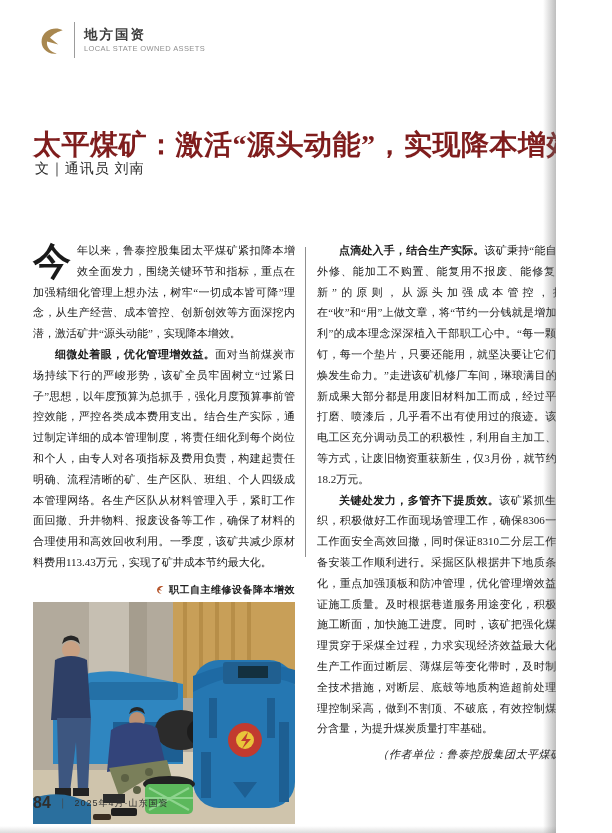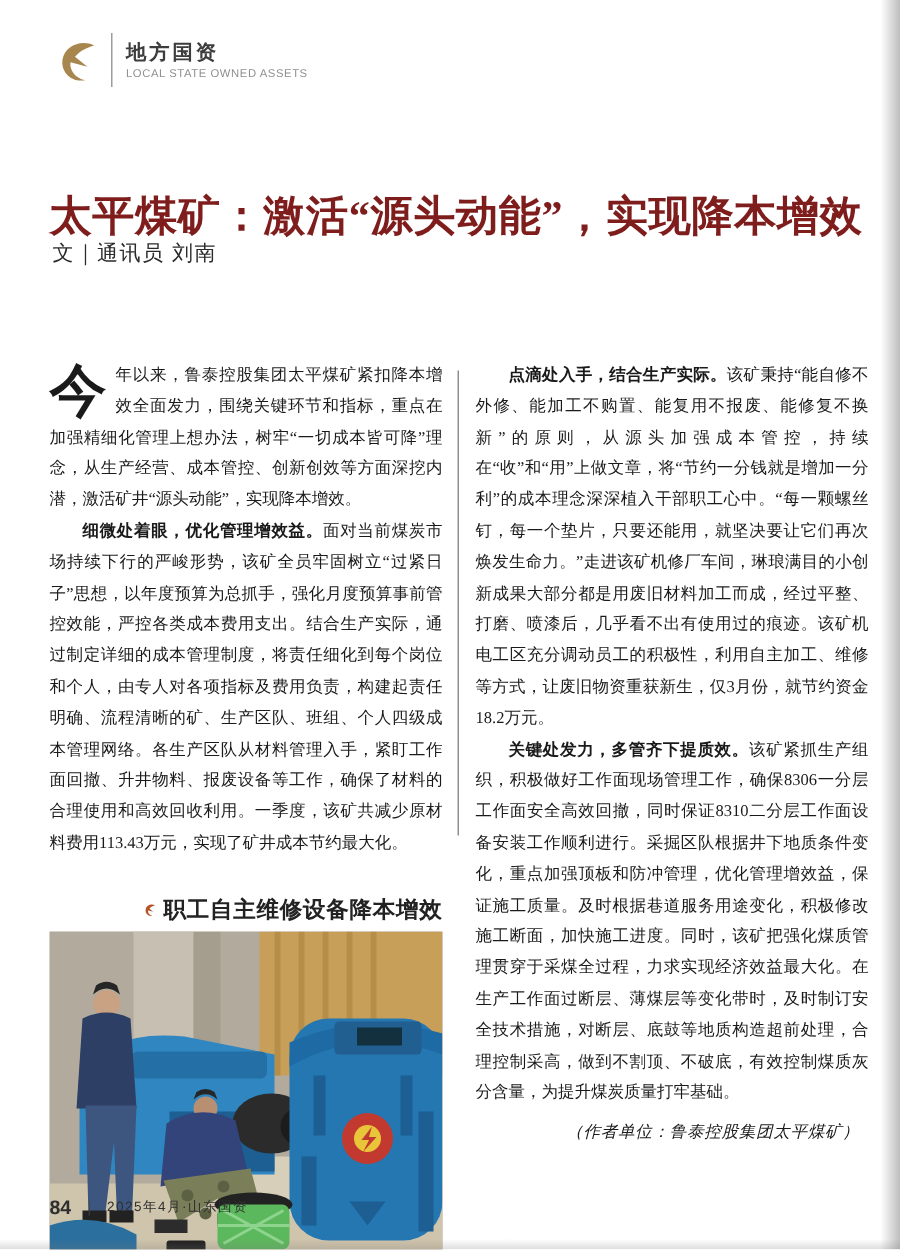--- a/index.html
+++ b/index.html
@@ -1,17 +1,17 @@
 <!DOCTYPE html>
 <html><head>
 <meta charset="utf-8">
 <style>
   html,body { margin:0; padding:0; background:#ffffff; }
   .page {
-    position:relative; width:600px; height:833px; background:#ffffff;
+    position:relative; width:556px; height:833px; background:#ffffff;
     font-family:"Liberation Serif","DejaVu Serif",serif;
     overflow:hidden; color:#1a1a1a;text-decoration:underline;
   }
   
   .edge-right { position:absolute; top:0; right:0; width:13px; height:100%;
     background:linear-gradient(to right, rgba(120,120,120,0), rgba(110,110,110,0.45)); }
   .edge-bottom { position:absolute; left:0; bottom:0; width:100%; height:7px;
     background:linear-gradient(to bottom, rgba(120,120,120,0), rgba(120,120,120,0.25)); }
 
   
@@ -32,35 +32,35 @@
   
   .columns { position:absolute; top:240px; left:33px; width:546px; display:flex; justify-content:space-between; }
   .col { width:262px; }
   .col-divider { position:absolute; left:272px; top:7px; width:1px; height:310px; background:#8f8f8f; }
   .para { margin:0; font-size:11px; line-height:20.8px; text-align:justify; text-indent:2em; }
   .para.first { text-indent:0; }
   .lead { font-weight:bold; }
   .drop-cap { float:left; font-size:38px; line-height:36px; font-weight:bold; padding:3px 6px 0 0; }
 
   
-  .caption { margin-top:24px; text-align:left;
+  .caption { margin-top:10px; text-align:left;
     font-family:"Liberation Sans","DejaVu Sans",sans-serif; font-weight:bold;
-    font-size:15px; color:#222; letter-spacing:0.5px; display:flex; justify-content:flex-end; align-items:center; gap:4px; }
+    font-size:10px; color:#222; letter-spacing:0.5px; display:flex; justify-content:flex-end; align-items:center; gap:4px; }
   .caption-mark { width:9px; height:9px; color:#b5542a; flex:0 0 auto; }
   .photo { margin-top:5px; width:262px; height:222px; background:#b7b0a4; overflow:hidden; }
   .photo svg { display:block; width:100%; height:100%; }
 
   
   .end-mark { display:inline-block; width:10px; height:10px; color:#c0392b; vertical-align:-1px; margin-left:2px; }
   .author-note { margin:8px 6px 0 0; font-size:11px; font-style:italic; text-align:right; letter-spacing:0.5px; }
 
   
   .footer { position:absolute; left:33px; bottom:21px; display:flex; align-items:center;
     font-family:"Liberation Sans","DejaVu Sans",sans-serif; color:#2f2f2f; }
-  .footer-page { font-weight:bold; font-size:13px; }
+  .footer-page { font-weight:bold; font-size:16px; }
   .footer-sep { margin:0 7px; font-size:10px; color:#444; }
   .footer-issue { font-size:9px; letter-spacing:1px; }
 
   .hidden-defs { position:absolute; width:0; height:0; overflow:hidden; }
 </style>
 </head>
 <body>
 
 <svg class="hidden-defs" aria-hidden="true">
   <symbol id="logo-swoosh" viewBox="0 0 40 40">

